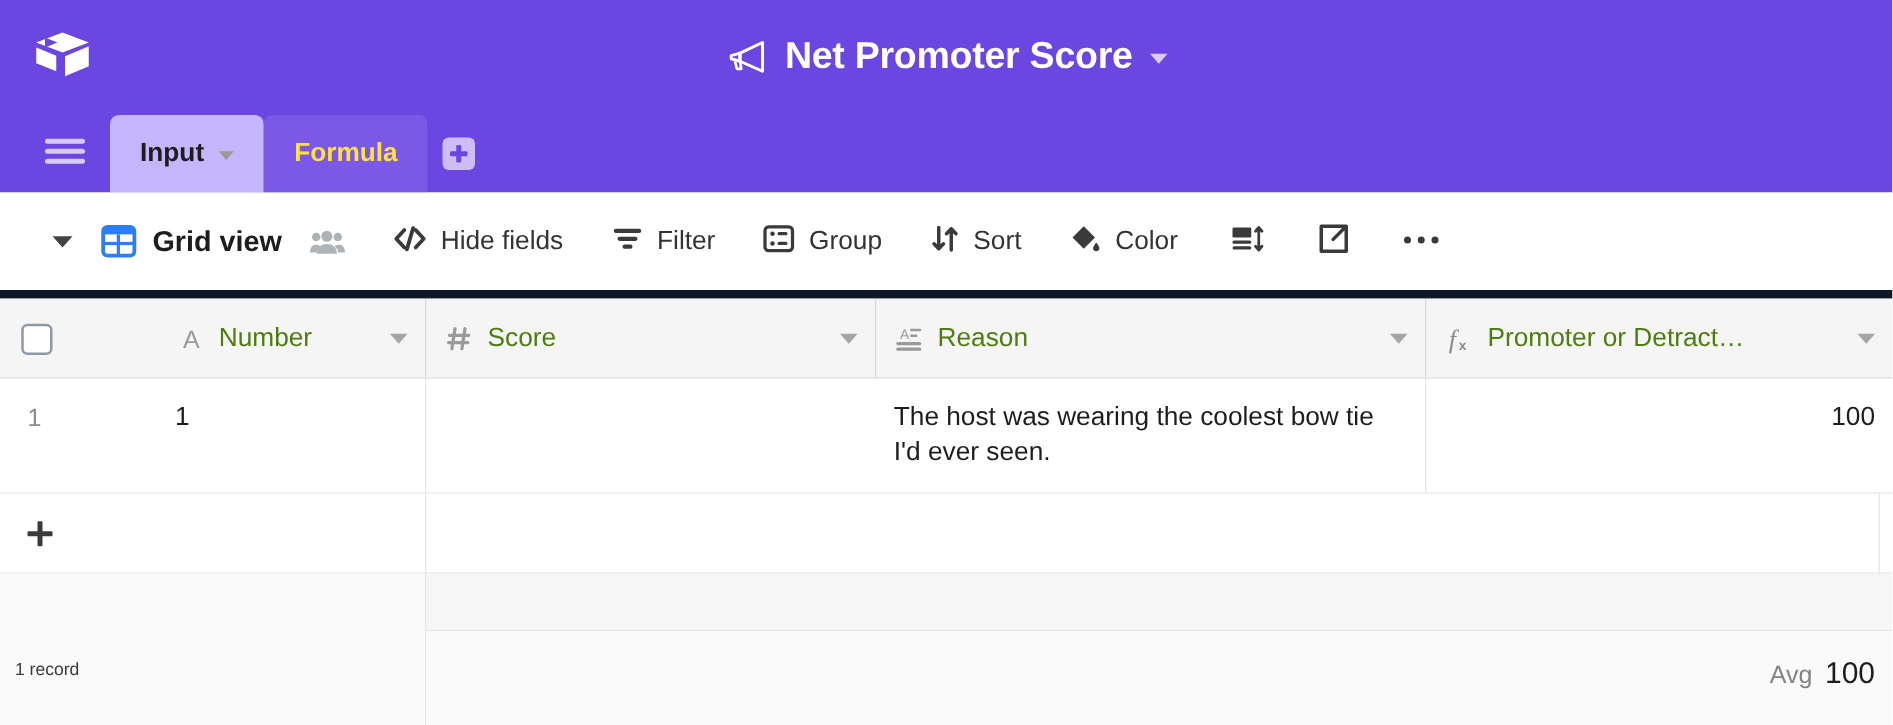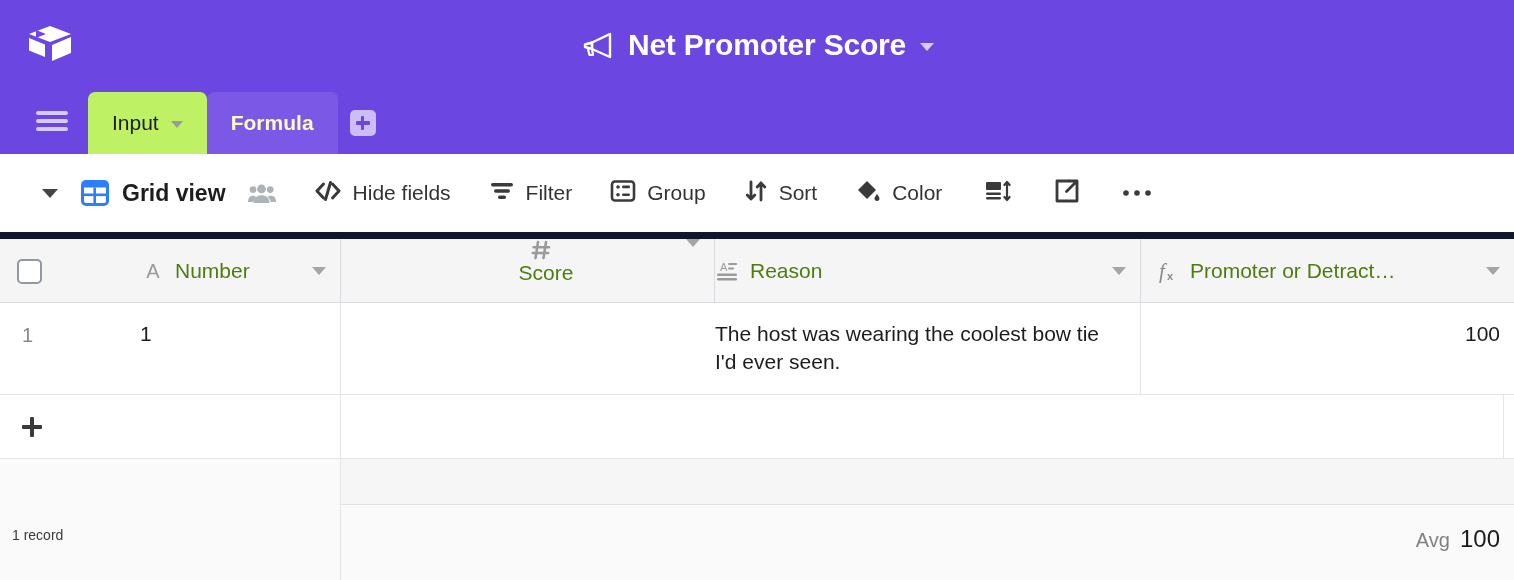--- a/index.html
+++ b/index.html
@@ -91,27 +91,27 @@
     height: 62px;
     display: flex;
     align-items: center;
     gap: 12px;
     padding: 0 24px;
     border-radius: 7px 7px 0 0;
     font-size: 21px;
     white-space: nowrap;
   }
   .tab.active {
-    background: #bef264;
+    background: #c4b5fd;
     color: #1d1d1d;
-    font-weight: normal;
+    font-weight: bold;
   }
   .tab.inactive {
     background: #7b59e6;
-    color: #fef9c3;
+    color: #fde047;
     font-weight: bold;
   }
   .tab-caret {
     width: 0; height: 0;
     border-left: 6px solid transparent;
     border-right: 6px solid transparent;
     border-top: 7px solid #9a9a9a;
     margin-top: 3px;
   }
   .tab-add {
@@ -512,21 +512,21 @@
       <div class="hcell" style="left:0; width:341px; padding-left:140px;">
         <span class="ftype">
           <svg width="24" height="22" viewBox="0 0 24 22">
             <text x="12" y="18" font-family="Liberation Sans, sans-serif" font-size="20" fill="#9a9a9a" text-anchor="middle">A</text>
           </svg>
         </span>
         <span class="fname">Number</span>
         <span class="fcaret"></span>
       </div>
 
-      <div class="hcell" style="left:355px; width:360px;flex-direction:column;">
+      <div class="hcell" style="left:341px; width:360px;">
         <span class="ftype">
           <svg width="24" height="22" viewBox="0 0 24 22">
             <path d="M8 3 L5.5 19 M16 3 L13.5 19 M3.6 8.2 L19 8.2 M2.8 14 L18.2 14" fill="none" stroke="#9a9a9a" stroke-width="2.6" stroke-linecap="round"></path>
           </svg>
         </span>
         <span class="fname">Score</span>
         <span class="fcaret"></span>
       </div>
 
       <div class="hcell" style="left:701px; width:440px;">

